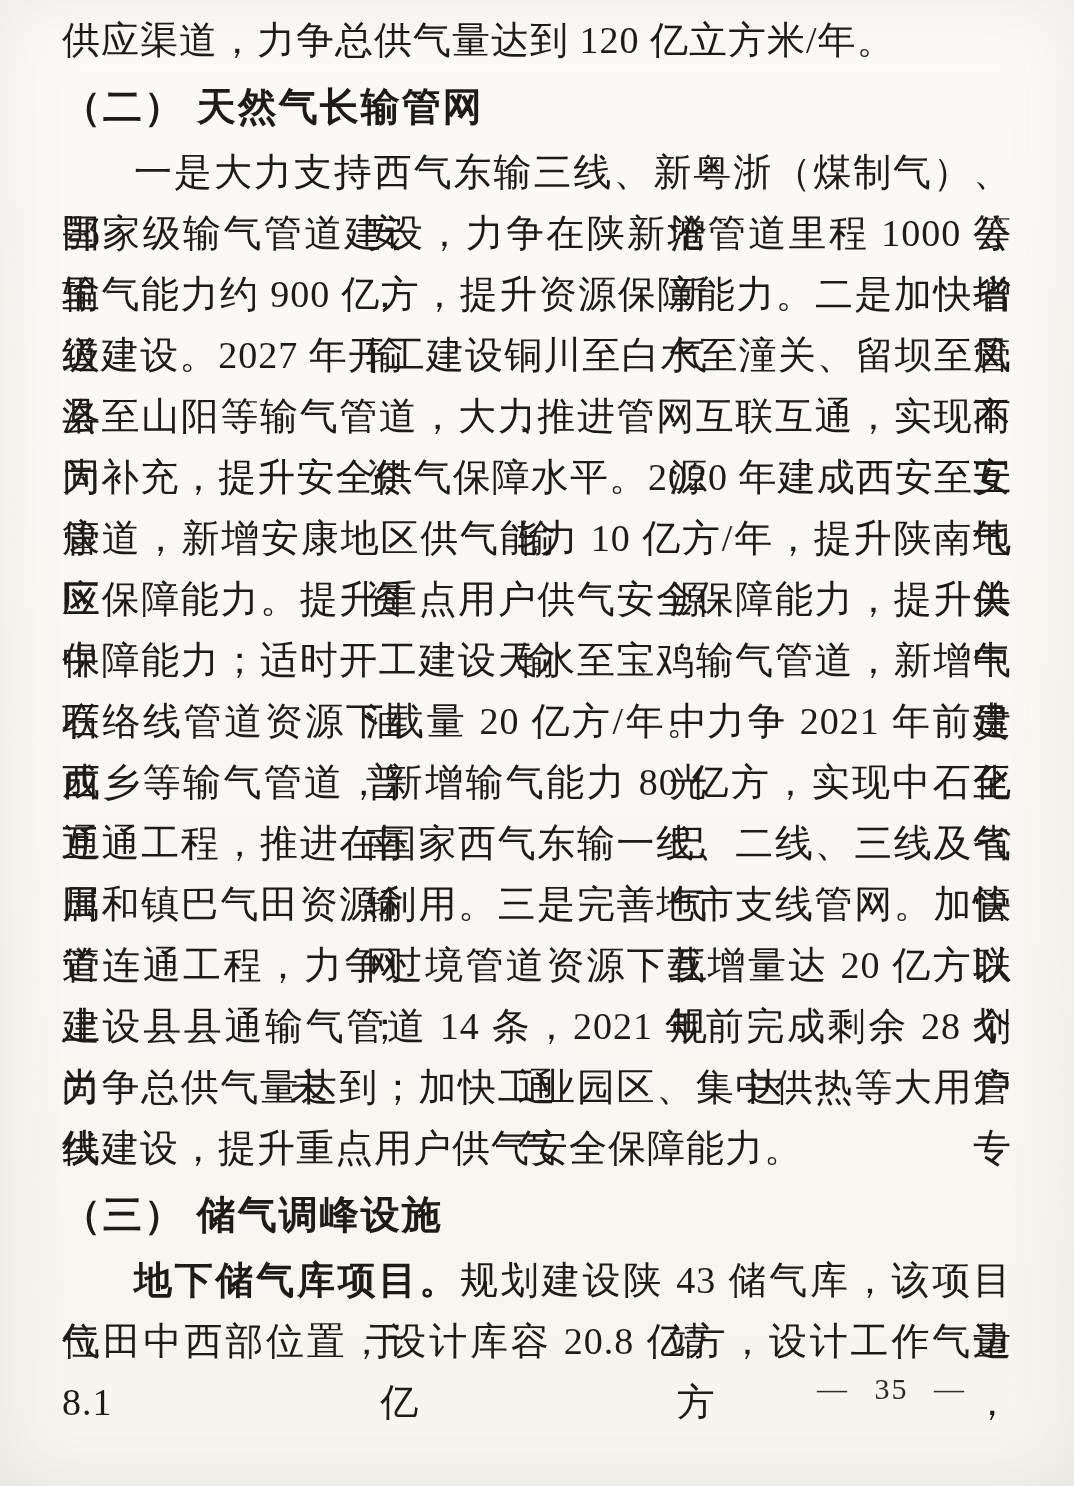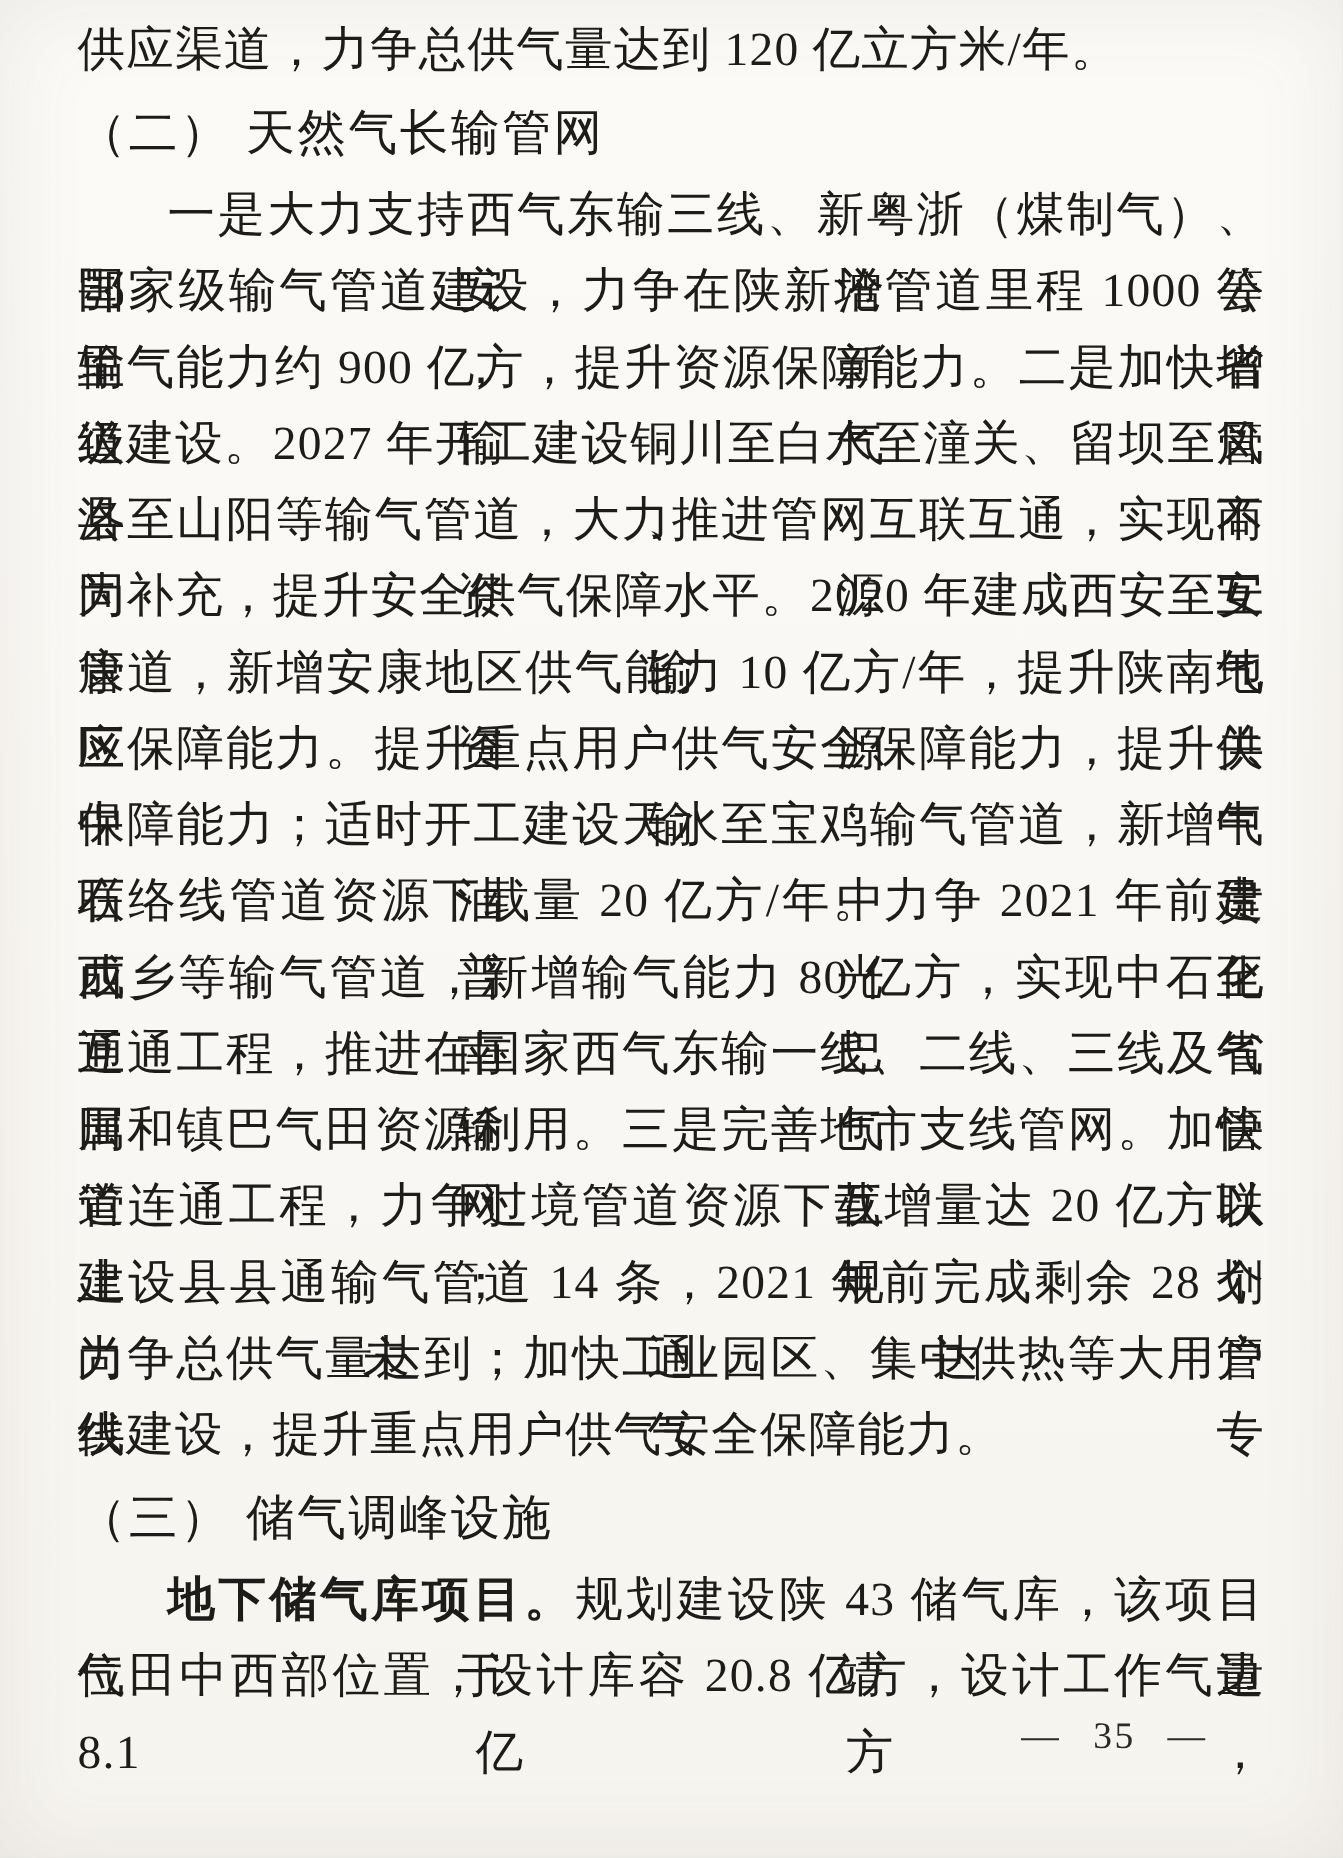--- a/index.html
+++ b/index.html
@@ -27,21 +27,21 @@
     white-space: nowrap;
     letter-spacing: 1px;
   }
   .justify {
     white-space: normal;
     text-align: justify;
     text-align-last: justify;
   }
   .indent { text-indent: 72px; }
   .heading {
-    font-weight: normal;
+    font-weight: bold;
     font-size: 39px;
     margin: 5px 0 5px 0;
     letter-spacing: 2px;
   }
   .lead { font-weight: bold; }
   .footer {
     text-align: right;
     padding-right: 46px;
     font-size: 30px;
     color: #2a2a28;

